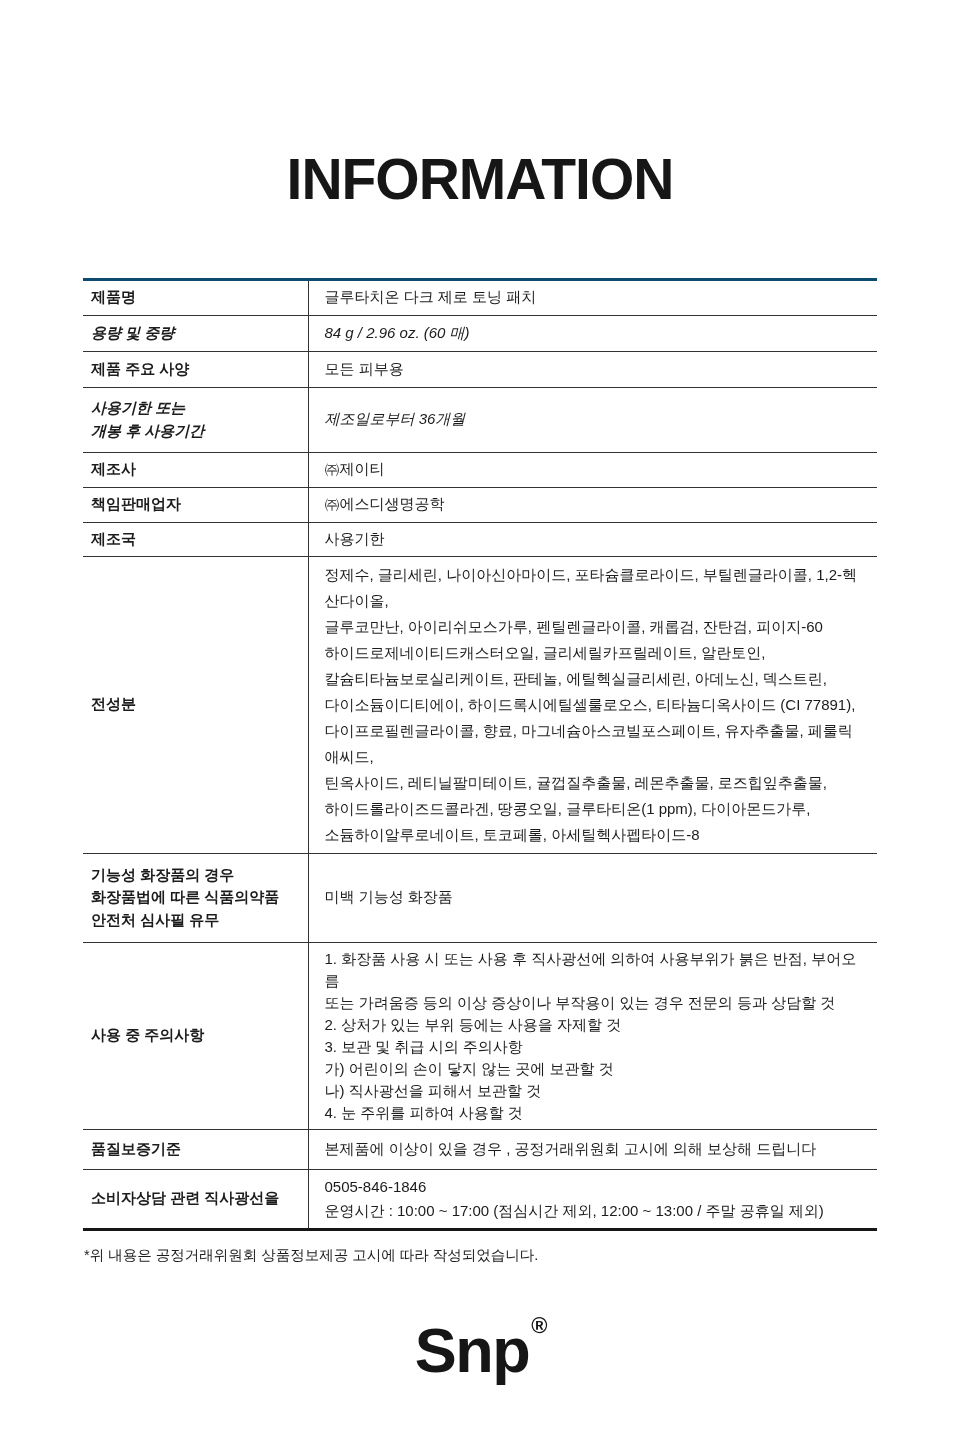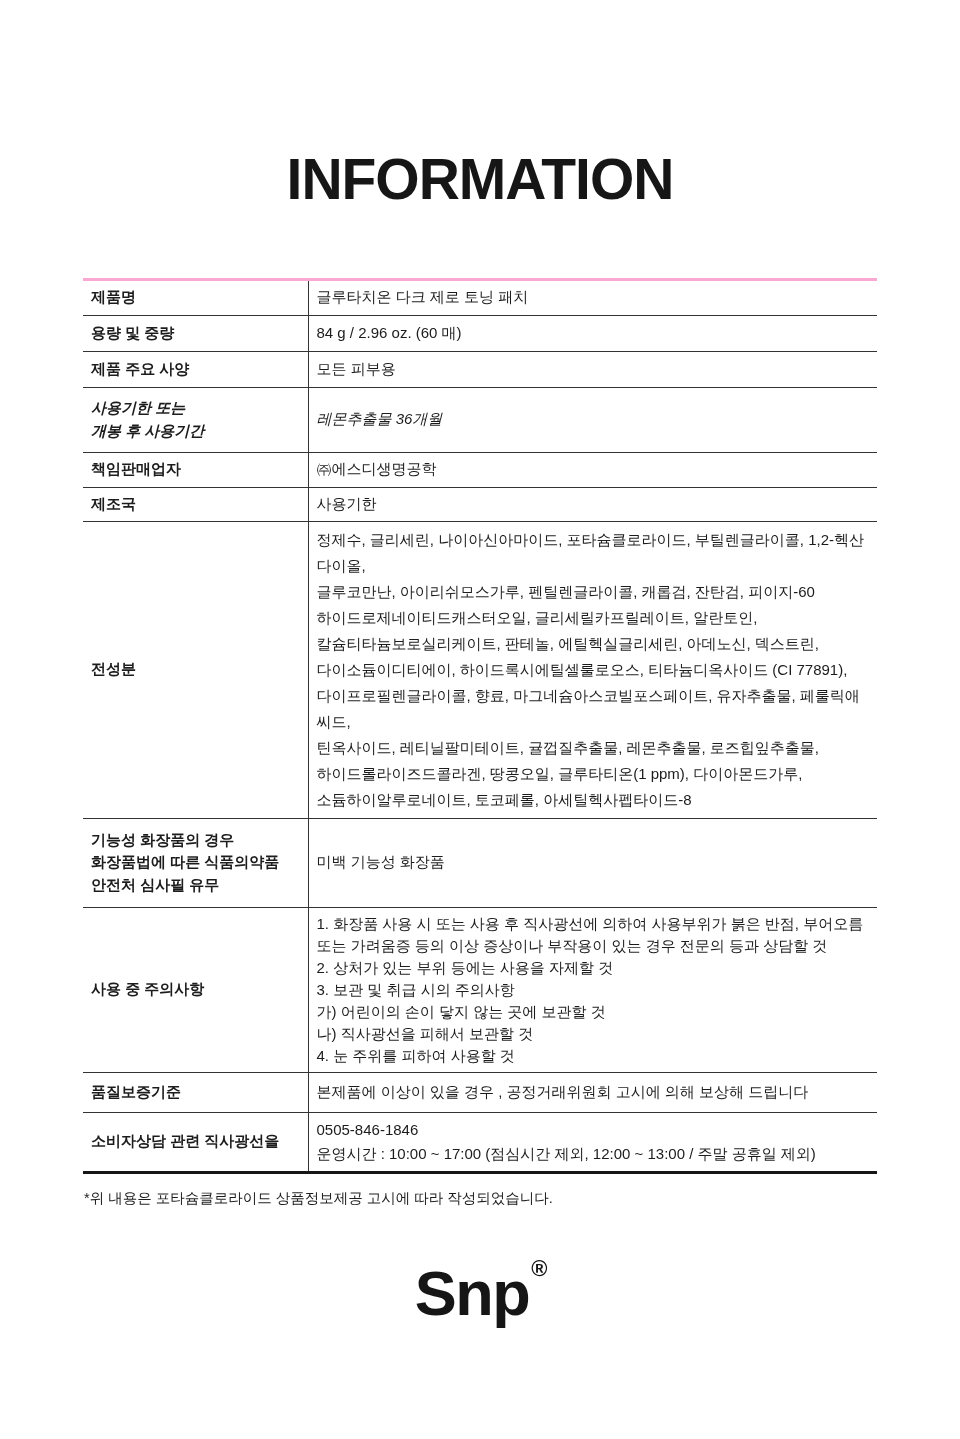--- a/index.html
+++ b/index.html
@@ -20,50 +20,50 @@
     line-height: 1.15;
     font-weight: 700;
     letter-spacing: -1px;
     color: #161616;
   }
 
   table.info-table {
     width: 794px;
     margin: 65px auto 12px auto;
     border-collapse: collapse;
-    border-top: 3px solid #f9a8d4;
+    border-top: 3px solid #0c4a6e;
     border-bottom: 3px solid #161616;
     table-layout: fixed;
   }
   table.info-table th,
   table.info-table td {
     font-size: 15px;
     line-height: 1.5;
     vertical-align: middle;
     text-align: left;
     white-space: pre-line;
     border-bottom: 1px solid #333333;
     color: #1c1c1c;
   }
   table.info-table th {
     width: 225px;
     font-weight: 700;
     padding: 5px 6px 5px 8px;
     border-right: 1px solid #333333;
   }
   table.info-table td {
-    padding: 5px 10px 5px 8px;
+    padding: 5px 10px 5px 16px;
     font-weight: 400;
   }
   table.info-table tr:last-child th,
   table.info-table tr:last-child td { border-bottom: none; }
 
   
   tr.r1  { height: 36px; }
-  tr.r2  { height: 36px; }
+  tr.r2  { height: 36px; font-style: italic; }
   tr.r3  { height: 36px; }
   tr.r4  { height: 65px; font-style: italic; }
   tr.r5  { height: 68px; }
   tr.r6  { height: 35px; }
   tr.r7  { height: 35px; }
   tr.r8  { height: 34px; }
   tr.r9  { height: 252px; }
   tr.r10 { height: 89px; }
   tr.r11 { height: 164px; }
   tr.r12 { height: 40px; }
@@ -118,21 +118,25 @@
         <th>용량 및 중량</th>
         <td>84 g / 2.96 oz. (60 매)</td>
       </tr>
       <tr class="r3">
         <th>제품 주요 사양</th>
         <td>모든 피부용</td>
       </tr>
       <tr class="r4">
         <th>사용기한 또는
 개봉 후 사용기간</th>
-        <td>레몬추출물 36개월</td>
+        <td>제조일로부터 36개월</td>
+      </tr>
+      <tr class="r6">
+        <th>제조사</th>
+        <td>㈜제이티</td>
       </tr>
       <tr class="r7">
         <th>책임판매업자</th>
         <td>㈜에스디생명공학</td>
       </tr>
       <tr class="r8">
         <th>제조국</th>
         <td>사용기한</td>
       </tr>
       <tr class="r9">
@@ -168,17 +172,17 @@
         <td>본제품에 이상이 있을 경우 , 공정거래위원회 고시에 의해 보상해 드립니다</td>
       </tr>
       <tr class="r13">
         <th>소비자상담 관련 직사광선을</th>
         <td>0505-846-1846
 운영시간 : 10:00 ~ 17:00 (점심시간 제외, 12:00 ~ 13:00 / 주말 공휴일 제외)</td>
       </tr>
     </tbody>
   </table>
 
-  <p class="footnote">*위 내용은 포타슘클로라이드 상품정보제공 고시에 따라 작성되었습니다.</p>
+  <p class="footnote">*위 내용은 공정거래위원회 상품정보제공 고시에 따라 작성되었습니다.</p>
 
   <div class="brand-logo"><span>Snp</span><span class="reg-mark">®</span></div>
 
 </div>
 
 </body></html>

